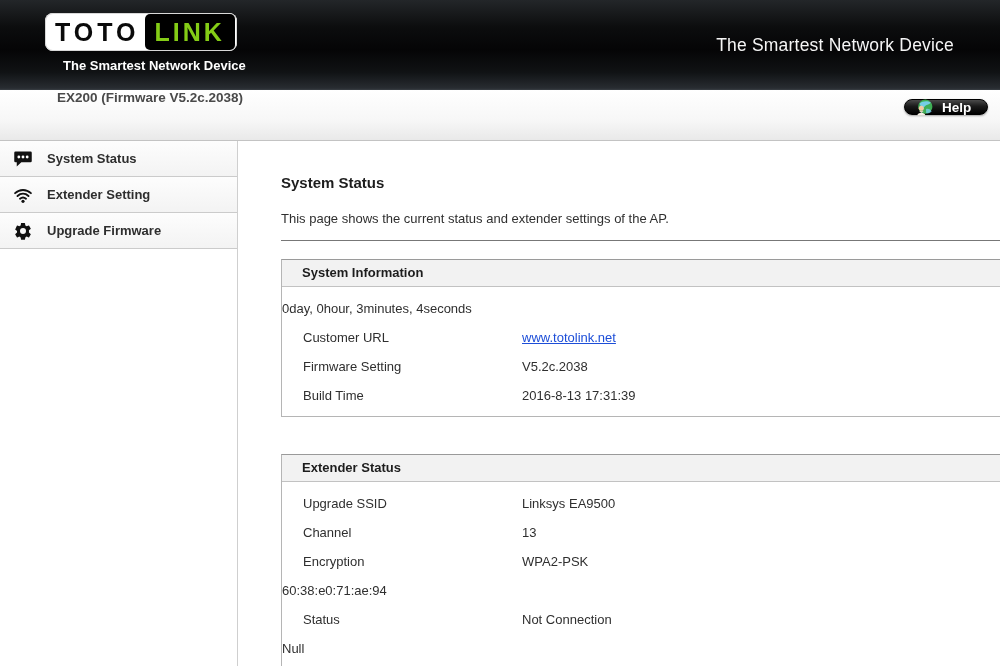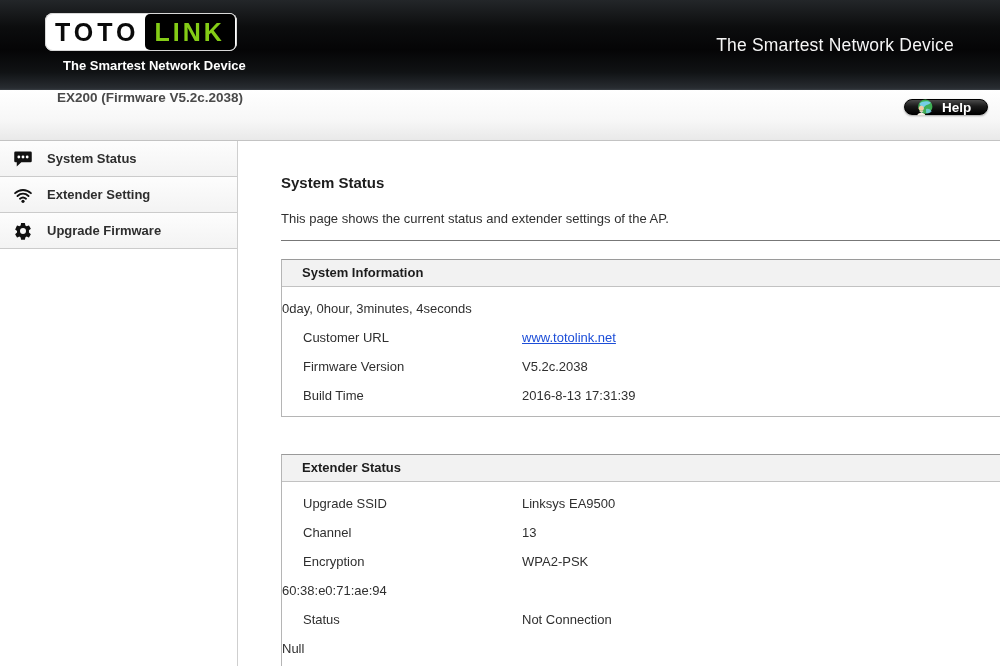--- a/index.html
+++ b/index.html
@@ -148,21 +148,21 @@
           <div class="info-row">
             <div class="cell-value">0day, 0hour, 3minutes, 4seconds</div>
           </div>
           <div class="info-row">
             <div class="cell-label">Customer URL</div>
             <div class="cell-value">
               <a class="url-link" href="#">www.totolink.net</a>
             </div>
           </div>
           <div class="info-row">
-            <div class="cell-label">Firmware Version</div>
+            <div class="cell-label">Firmware Setting</div>
             <div class="cell-value">V5.2c.2038</div>
           </div>
           <div class="info-row">
             <div class="cell-label">Build Time</div>
             <div class="cell-value">2016-8-13 17:31:39</div>
           </div>
         </div>
       </div>
 
       <div class="panel">

